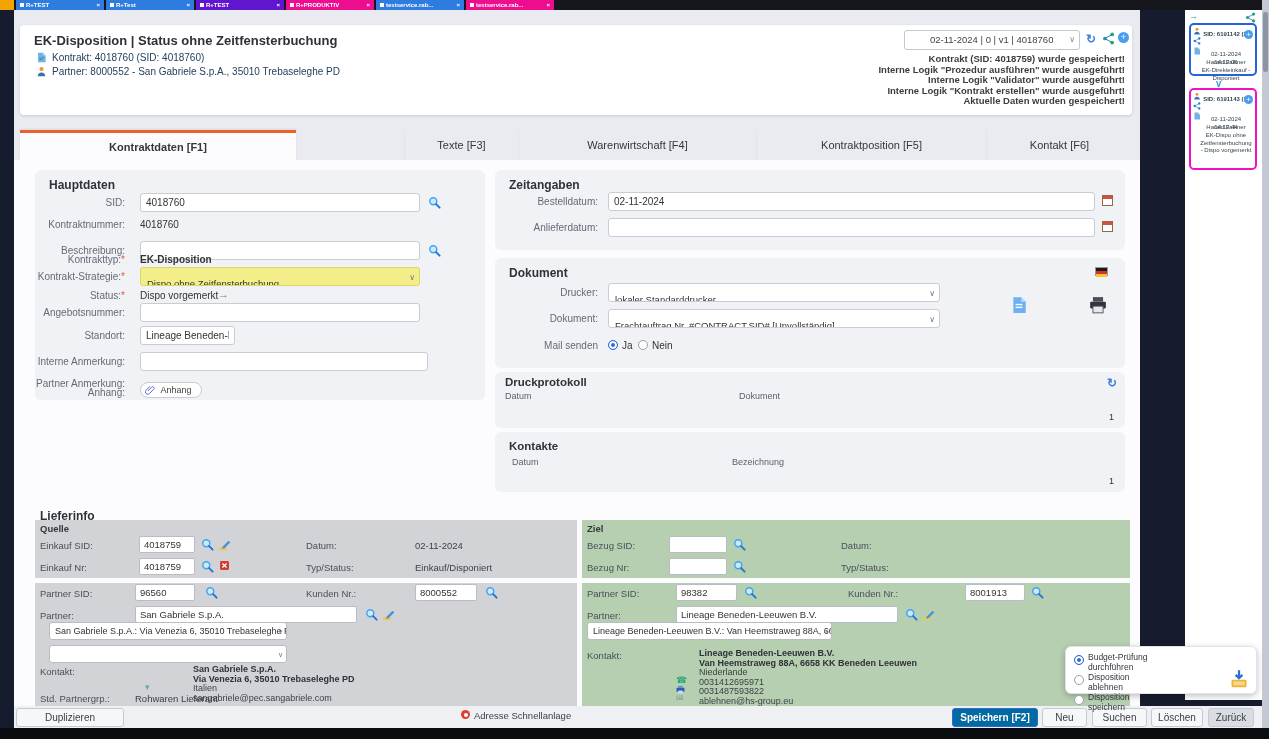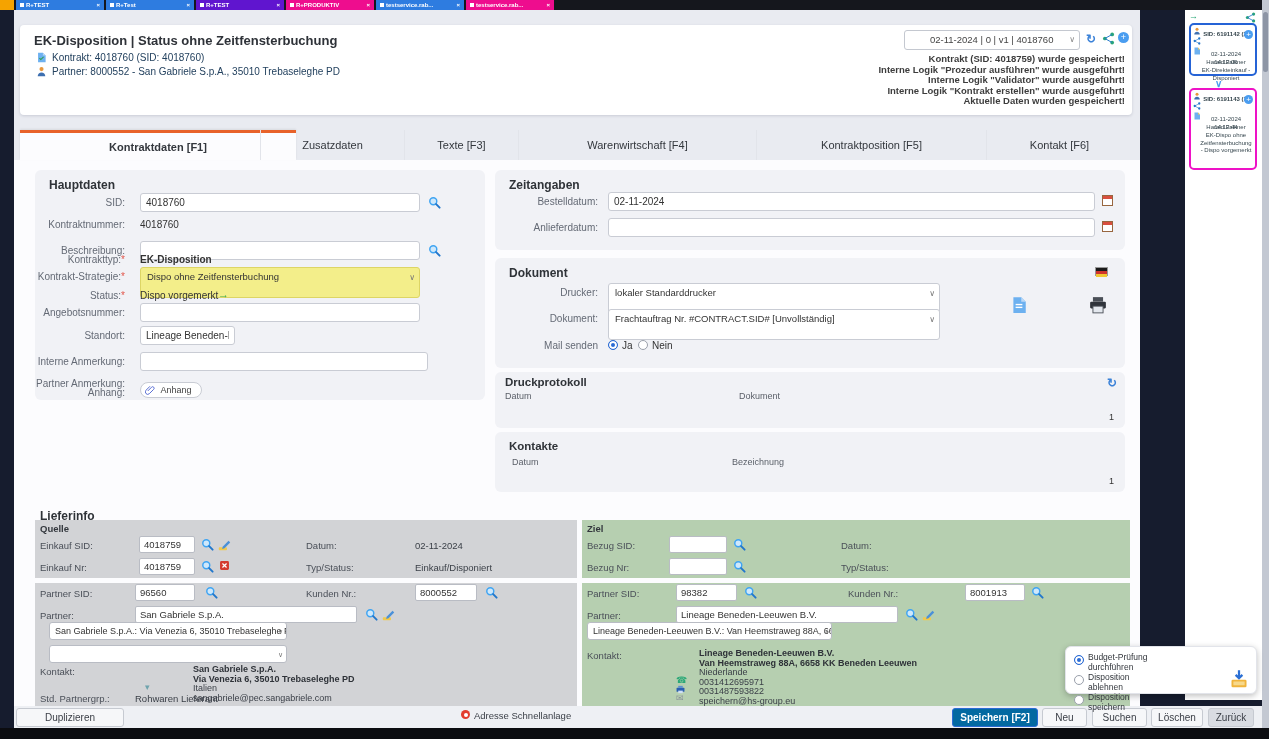--- a/index.html
+++ b/index.html
@@ -24,21 +24,21 @@
   
   .navtabs{position:absolute;left:0;top:120px;width:1126px;height:30px;z-index:2}
   .ntab{position:absolute;top:0;height:30px;display:flex;align-items:center;justify-content:center;font-size:11px;color:#33373d;border-left:1px solid #e2e4ea}
   .ntab.active{background:#fcfcfe;border-top:3px solid #e8622a;font-weight:bold;border-left:none;box-shadow:0 -1px 2px rgba(0,0,0,.08)}
   
   .panel{position:absolute;background:#f1f2f6;border-radius:6px}
   .ptitle{position:absolute;font-size:12px;font-weight:bold;color:#2f3338}
   .lbl{position:absolute;font-size:10px;color:#646a75;text-align:right}
   .val{position:absolute;font-size:10px;color:#333}
   .inp{position:absolute;height:19px;background:#fff;border:1px solid #c9ccd4;border-radius:3px;font-size:10px;color:#333;padding:0 5px;font-family:"Liberation Sans",sans-serif;overflow:hidden;white-space:nowrap}
-  .selbox{position:absolute;height:31px;background:#fff;border:1px solid #c9ccd4;border-radius:3px;font-size:9.5px;color:#333;line-height:17px;padding:0 14px 0 6px;overflow:hidden;white-space:nowrap}
+  .selbox{position:absolute;height:19px;background:#fff;border:1px solid #c9ccd4;border-radius:3px;font-size:9.5px;color:#333;line-height:17px;padding:7px 14px 0 6px;overflow:hidden;white-space:nowrap}
   .selbox::after{content:"\2228";position:absolute;right:4px;top:1px;font-size:8px;color:#777}
   .selbox.yellow{background:#f3ee8a;border-color:#ddd565}
   .star{color:#e2574c;font-size:10px}
   .ico{position:absolute;width:13px;height:13px}
   .ico svg{display:block;width:100%;height:100%}
   .cal-icon{position:absolute;width:11px;height:11px;border:1px solid #98663f;background:#fff}
   .cal-icon::before{content:"";display:block;height:3px;background:#d94f3f}
   .arrow-right-icon{position:absolute;color:#3aa94d;font-weight:bold;font-size:11px}
   .arrow-right-icon::after{content:"\2192"}
   .chev-icon{position:absolute;color:#6fa3ad;font-size:9px}
@@ -165,23 +165,20 @@
       <div class="hmsg" style="top:40px">Interne Logik "Prozedur ausführen" wurde ausgeführt!</div>
       <div class="hmsg" style="top:50px">Interne Logik "Validator" wurde ausgeführt!</div>
       <div class="hmsg" style="top:61px">Interne Logik "Kontrakt erstellen" wurde ausgeführt!</div>
       <div class="hmsg" style="top:71px">Aktuelle Daten wurden gespeichert!</div>
     </div>
 
     <div class="navtabs">
       <div class="ntab active" style="left:6px;width:276px">
           <span>Kontraktdaten [F1]</span>
         </div>
-      <div class="ntab" style="left:246px;width:144px">
-          <span>Zusatzdaten</span>
-        </div>
       <div class="ntab" style="left:390px;width:114px">
           <span>Texte [F3]</span>
         </div>
       <div class="ntab" style="left:504px;width:238px">
           <span>Warenwirtschaft [F4]</span>
         </div>
       <div class="ntab" style="left:742px;width:230px">
           <span>Kontraktposition [F5]</span>
         </div>
       <div class="ntab" style="left:972px;width:146px">
@@ -427,21 +424,21 @@
           </svg>
         </span>
       <div class="li-sel" style="left:5px;top:102px;width:245px">Lineage Beneden-Leeuwen B.V.: Van Heemstraweg 88A, 6658 KK Benede</div>
       <div class="li-lbl" style="left:5px;top:130px">Kontakt:</div>
       <div class="addr" style="left:117px;top:129px">
         <b>Lineage Beneden-Leeuwen B.V.</b>
         <b>Van Heemstraweg 88A, 6658 KK Beneden Leeuwen</b>
         <span style="display:block">Niederlande</span>
         <span style="display:block">0031412695971</span>
         <span style="display:block">0031487593822</span>
-        <span style="display:block">speichern@hs-group.eu</span>
+        <span style="display:block">ablehnen@hs-group.eu</span>
       </div>
       <span class="glyph" style="left:94px;top:156px;color:#2aa876">☎</span>
       <span class="ico" style="left:94px;top:165px;width:9px;height:9px">
           <svg viewBox="0 0 16 16">
             <rect x="1" y="5" width="14" height="7" rx="1" fill="#2b5fb0"></rect>
             <rect x="4" y="1.5" width="8" height="3.5" fill="#5b8fd0"></rect>
             <rect x="4" y="10" width="8" height="4.5" fill="#cfe0f5"></rect>
           </svg>
         </span>
       <span class="glyph" style="left:94px;top:174px;color:#8a9099">✉</span>

